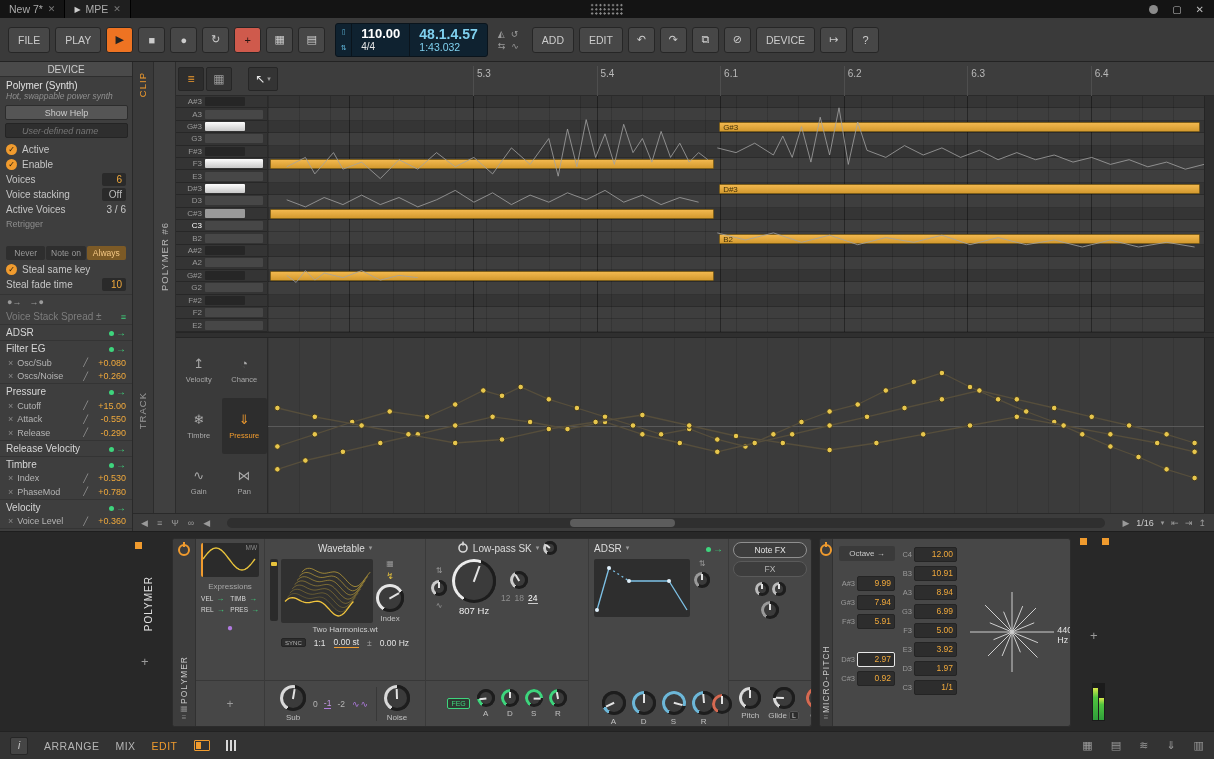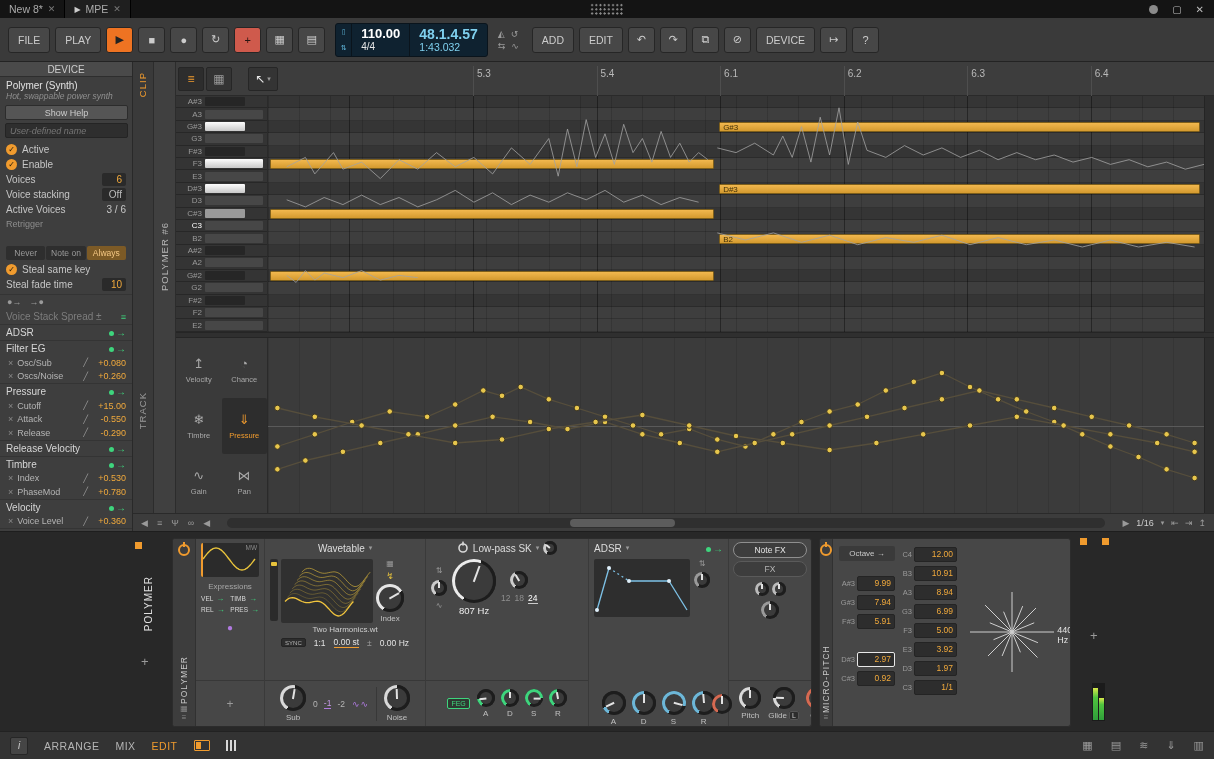--- a/index.html
+++ b/index.html
@@ -36,21 +36,21 @@
   #post-display { display:flex; flex-direction:column; justify-content:center; gap:2px; margin-right:8px; }
   #post-display div { display:flex; gap:6px; color:#9a9a9a; font-size:9px; }
   #toolbar-right { display:flex; gap:5px; }
 
   
   #device-panel { position:absolute; left:0; top:62px; width:133px; height:469px; background:#3e3e3e; border-right:1px solid #292929; overflow:hidden; font-size:10px; }
   .dp-header { height:15px; background:#4a4a4a; color:#ccc; text-align:center; line-height:15px; font-size:10px; border-bottom:1px solid #2e2e2e; }
   .dp-name { padding:3px 6px 0; color:#e2e2e2; font-size:10px; }
   .dp-desc { padding:0 6px 3px; color:#8f8f8f; font-size:8.5px; font-style:italic; }
   .dp-help { display:block; margin:1px 5px 3px; width:123px; height:15px; background:#555; border:1px solid #2c2c2c; border-radius:2px; color:#ccc; font-size:9px; font-family:inherit; }
-  .dp-input { display:block; margin:0 5px 4px; width:123px; height:15px; background:#2e2e2e; border:1px solid #242424; border-radius:2px; color:#bbb; font-size:9px; font-style:italic; padding:0 4px; font-family:inherit; }
+  .dp-input { display:block; margin:0 5px 4px; width:123px; height:15px; background:#2e2e2e; border:1px solid #242424; border-radius:2px; color:#bbb; font-size:9px; font-style:italic; padding:0 16px; font-family:inherit; }
   .dp-row { display:flex; align-items:center; gap:5px; padding:1px 6px; height:15px; }
   .dp-row .spacer { flex:1; }
   .chk { width:11px; height:11px; border-radius:50%; background:#f09b2e; color:#24190a; font-size:8px; line-height:11px; text-align:center; flex:none; }
   .dp-label { color:#c6c6c6; }
   .dp-sub { color:#8d8d8d; font-size:9px; padding:2px 6px 16px; }
   .valbox { background:#2a2a2a; border-radius:2px; color:#f0a93c; padding:0 4px; min-width:24px; text-align:right; height:13px; line-height:13px; }
   .valbox.dim { color:#bbb; }
   .seg { display:flex; gap:1px; margin:1px 6px 2px; }
   .seg span { flex:1; background:#2e2e2e; color:#9a9a9a; text-align:center; font-size:8.5px; height:14px; line-height:14px; border-radius:2px; }
   .seg span.sel { background:#7c5a26; color:#f5c783; }
@@ -231,21 +231,21 @@
   #status-right { margin-left:auto; display:flex; gap:18px; color:#9a9a9a; font-size:11px; }
 </style>
 </head>
 <body>
 
 <div class="app">
 
   <div id="titlebar">
     <div id="tabs">
         <div class="tab">
-          <span class="tablabel">New 8*</span>
+          <span class="tablabel">New 7*</span>
           <span class="tabclose">✕</span>
         </div>
         <div class="tab active">
           <span class="tabplay">▶</span>
           <span class="tablabel">MPE</span>
           <span class="tabclose">✕</span>
         </div>
       </div>
     <div class="logo"></div>
     <div class="win-controls">

